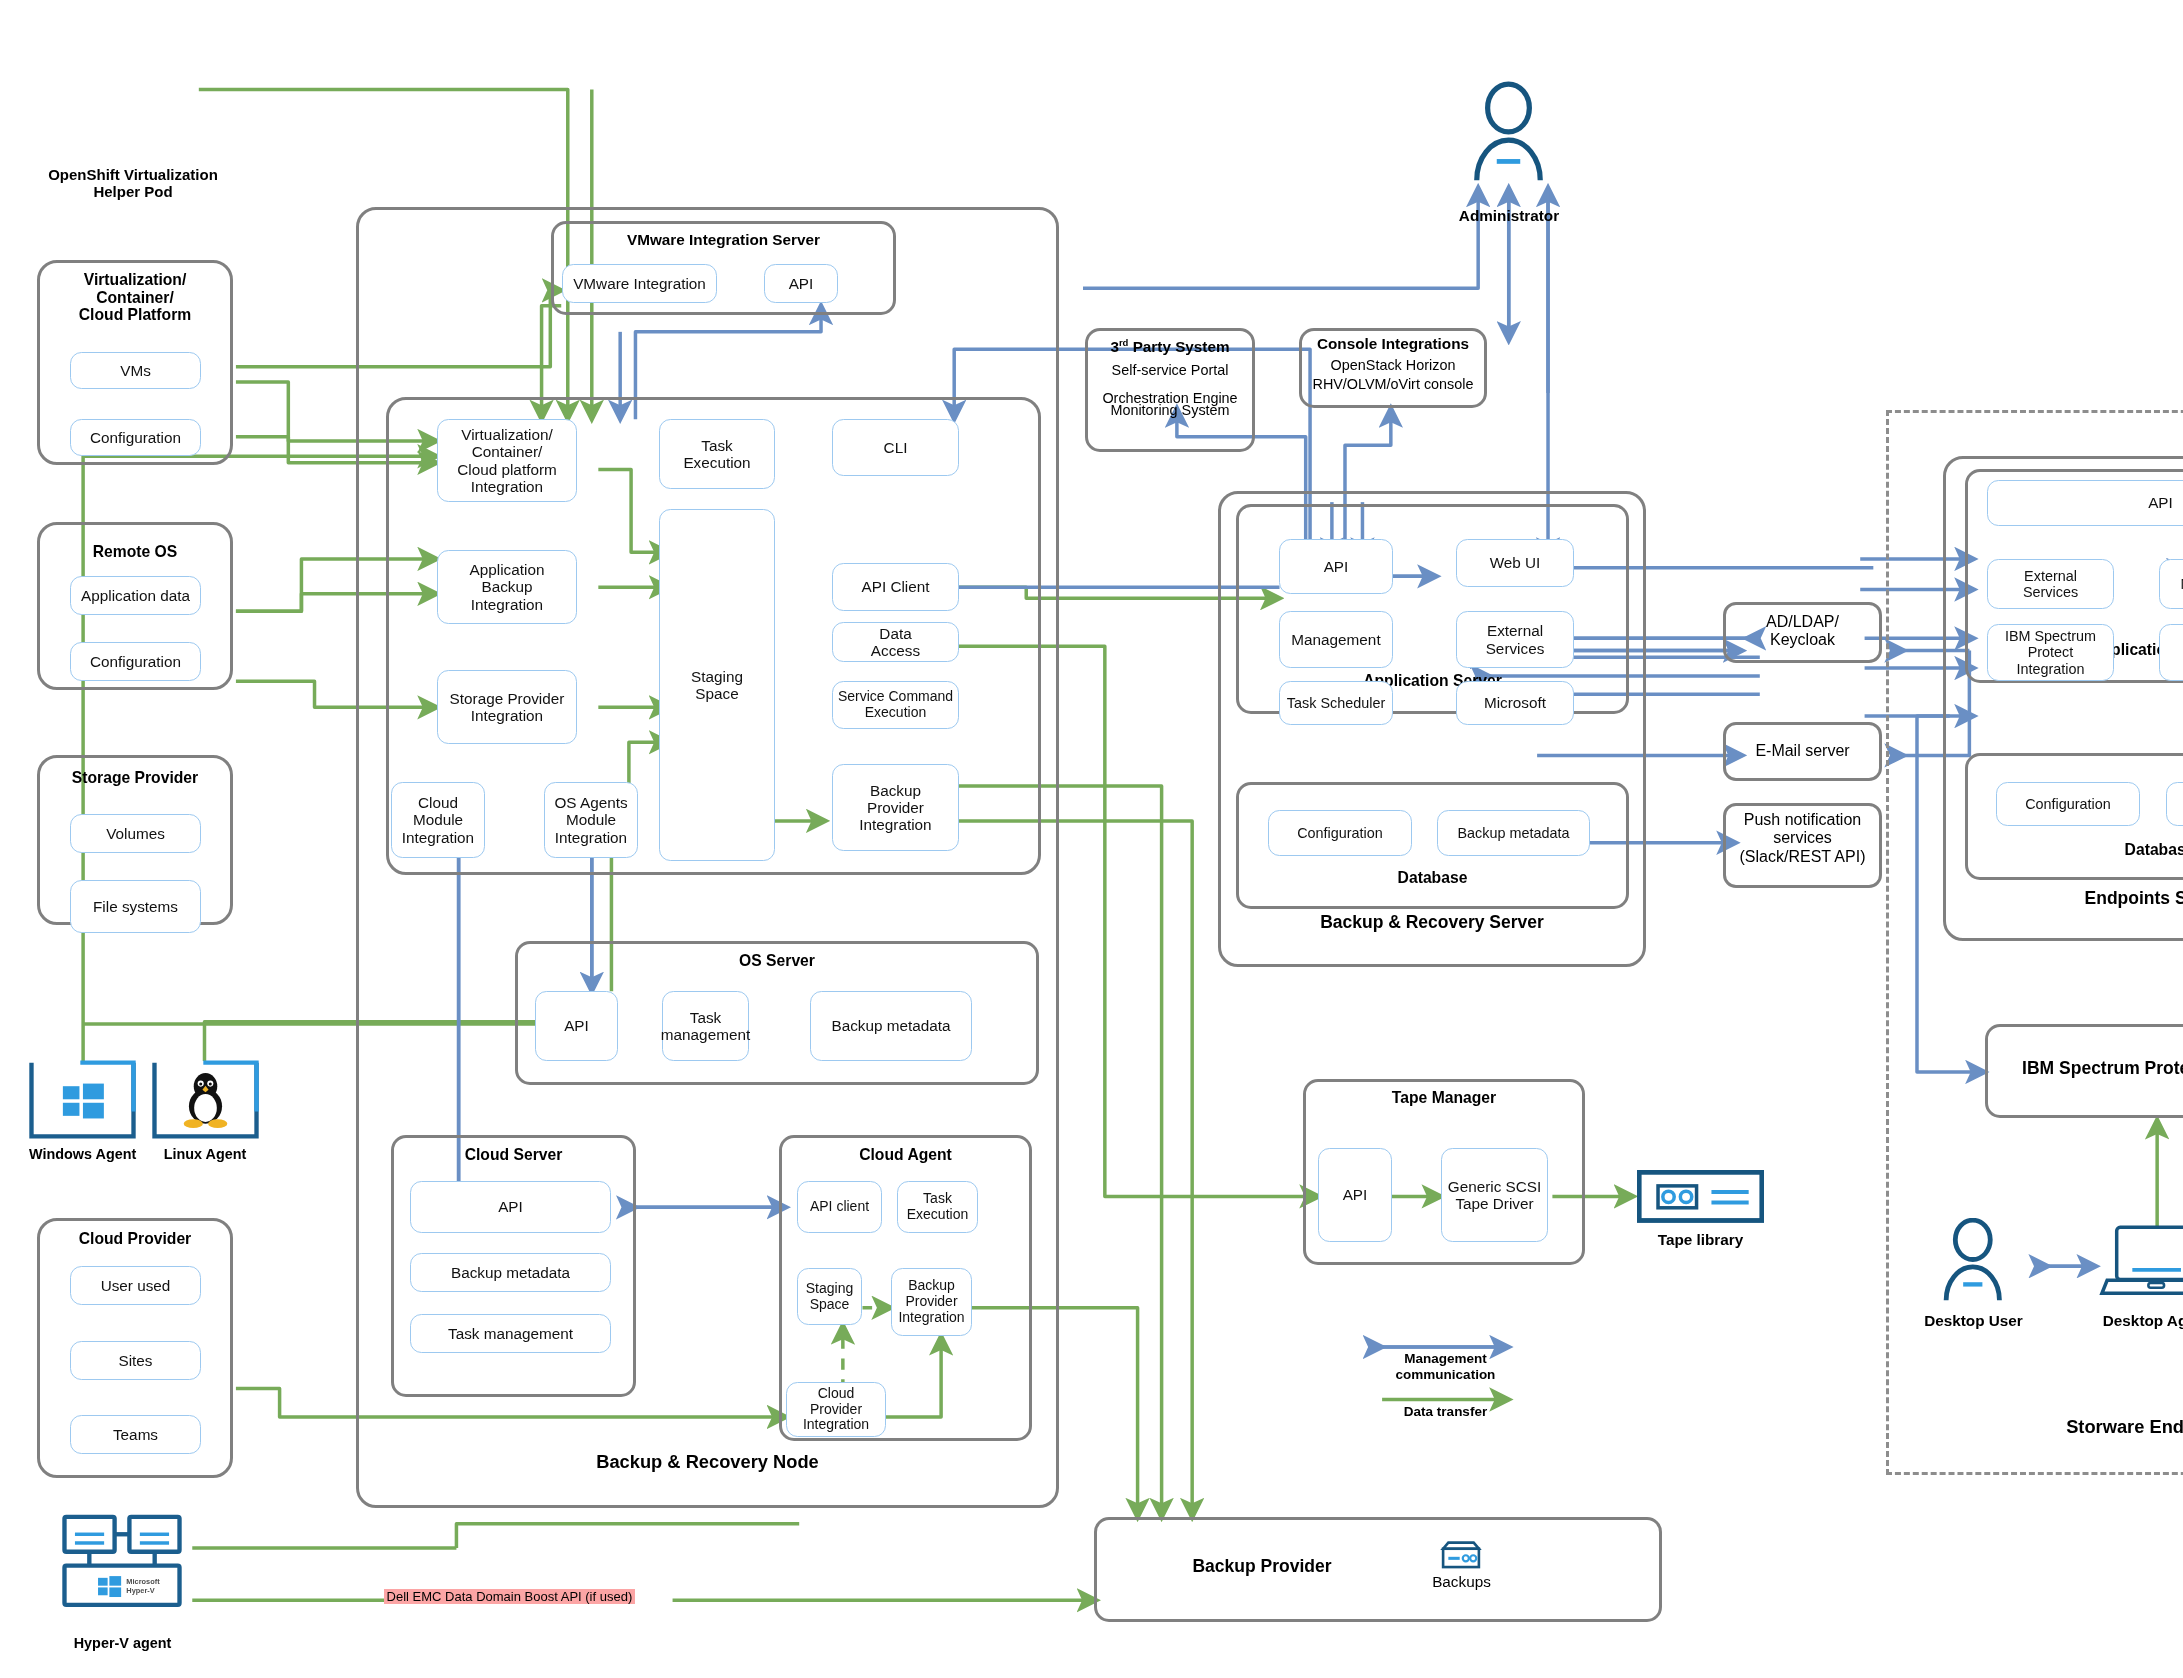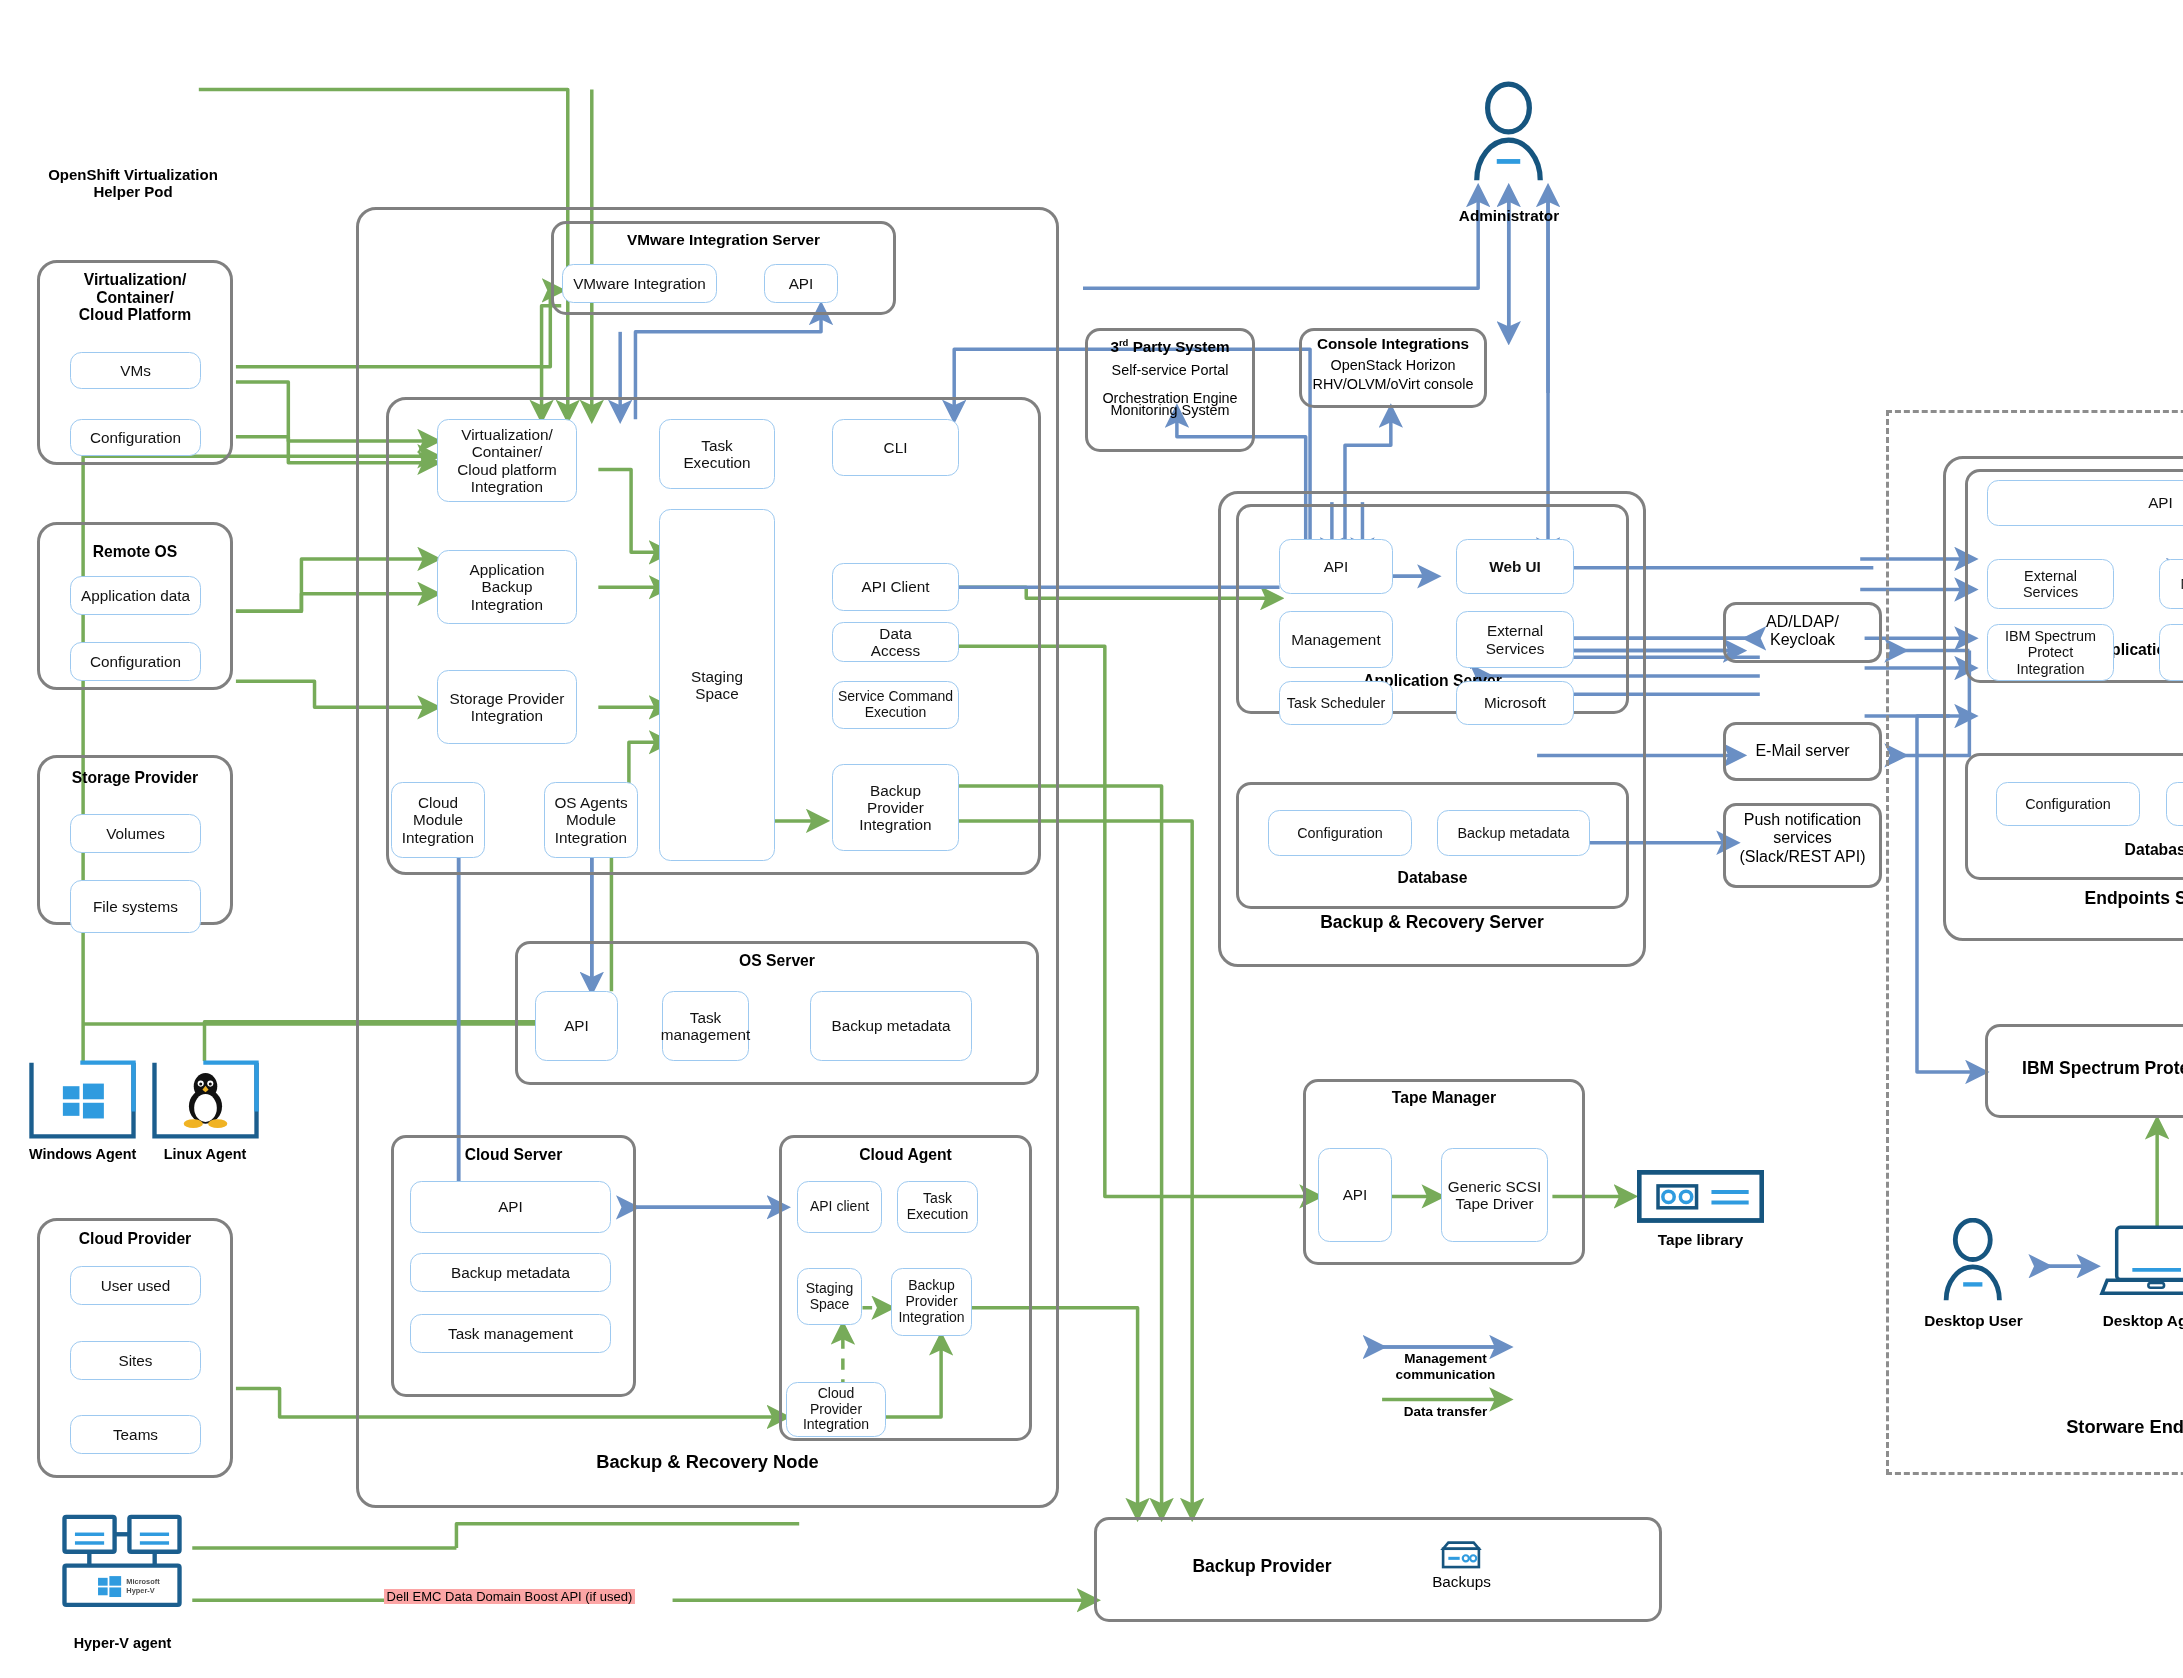--- a/index.html
+++ b/index.html
@@ -344,21 +344,21 @@
   <div class="hdr" style="left:1299px;top:335px;width:188px;font-size:15.3px;">Console Integrations</div>
   <div class="lbl" style="left:1299px;top:357px;width:188px;font-size:14.4px;">OpenStack Horizon</div>
   <div class="lbl" style="left:1299px;top:376px;width:188px;font-size:14.4px;">RHV/OLVM/oVirt console</div>
 
   <div class="grp" style="left:1218px;top:491px;width:428px;height:476px;"></div>
   <div class="grp-title" style="left:1218px;top:913px;width:428px;font-size:17.5px;">Backup &amp; Recovery Server</div>
 
   <div class="grp-thin" style="left:1236px;top:504px;width:393px;height:210px;"></div>
   <div class="grp-title" style="left:1236px;top:672px;width:393px;font-size:15.7px;">Application Server</div>
   <div class="blue" style="left:1279px;top:539px;width:114px;height:55px;">API</div>
-  <div class="blue" style="left:1456px;top:539px;width:118px;height:55px;font-weight:bold;">Web UI</div>
+  <div class="blue" style="left:1456px;top:539px;width:118px;height:48px;">Web UI</div>
   <div class="blue" style="left:1279px;top:611px;width:114px;height:57px;">Management</div>
   <div class="blue" style="left:1456px;top:611px;width:118px;height:57px;white-space:pre-line;">External
 Services</div>
   <div class="blue" style="left:1279px;top:681px;width:114px;height:44px;font-size:14.4px;">Task Scheduler</div>
   <div class="blue" style="left:1456px;top:681px;width:118px;height:44px;">Microsoft</div>
 
   <div class="grp-thin" style="left:1236px;top:782px;width:393px;height:127px;"></div>
   <div class="grp-title" style="left:1236px;top:869px;width:393px;font-size:15.7px;">Database</div>
   <div class="blue" style="left:1268px;top:810px;width:144px;height:46px;font-size:14.4px;">Configuration</div>
   <div class="blue" style="left:1437px;top:810px;width:153px;height:46px;font-size:14.4px;">Backup metadata</div>

